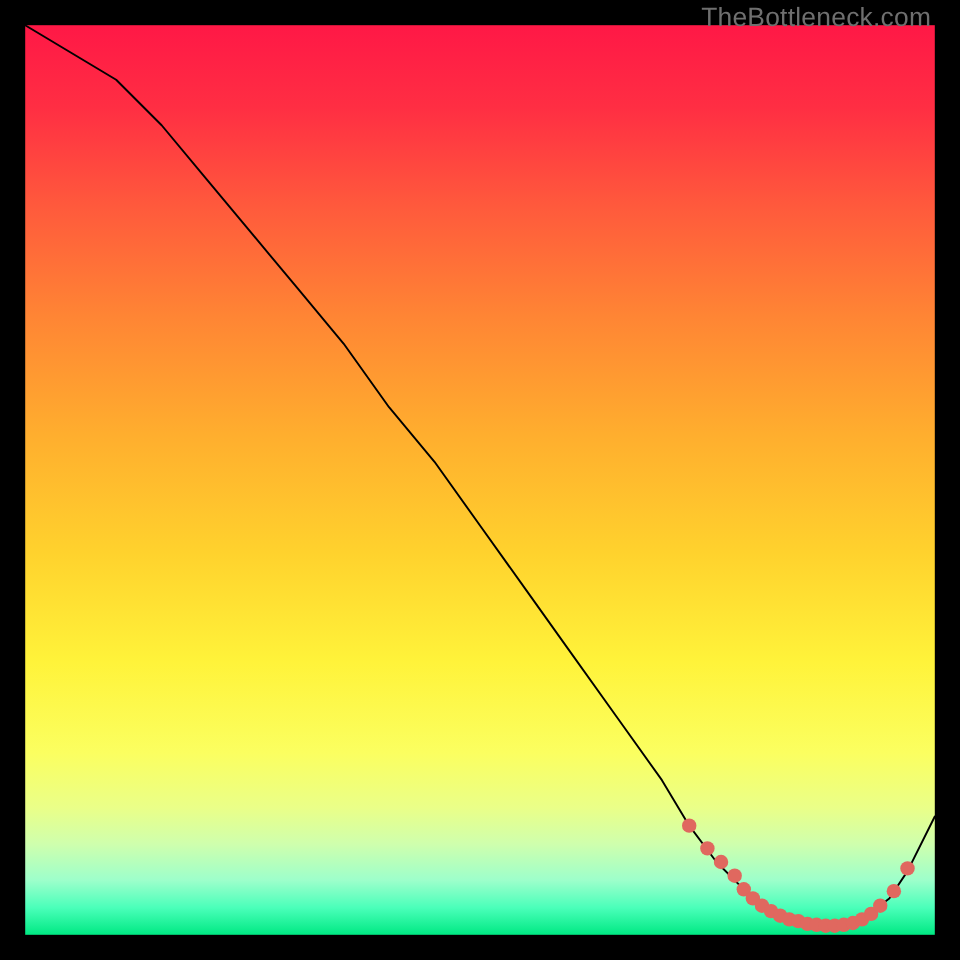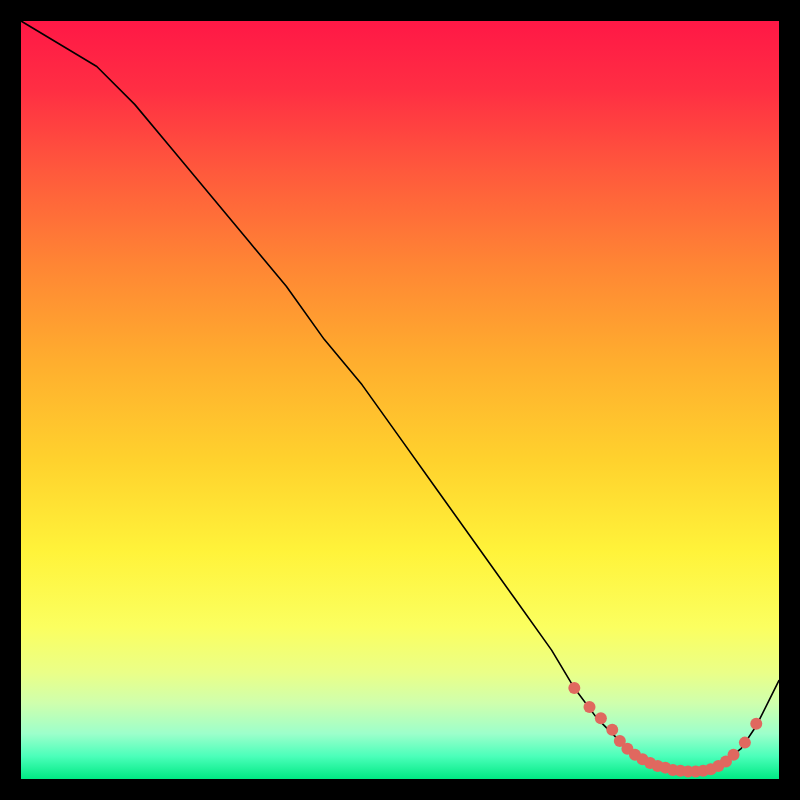--- a/index.html
+++ b/index.html
@@ -97,13 +97,14 @@
         <circle cx="682.20" cy="749.66" r="6" class="dot"></circle>
         <circle cx="689.78" cy="748.15" r="6" class="dot"></circle>
         <circle cx="697.36" cy="745.11" r="6" class="dot"></circle>
         <circle cx="704.94" cy="740.57" r="6" class="dot"></circle>
         <circle cx="712.52" cy="733.74" r="6" class="dot"></circle>
         <circle cx="723.89" cy="721.62" r="6" class="dot"></circle>
         <circle cx="735.26" cy="702.67" r="6" class="dot"></circle>
       </g>
   </svg>
 
+  <div class="watermark">TheBottleneck.com</div>
 </div>
 
 </body></html>

